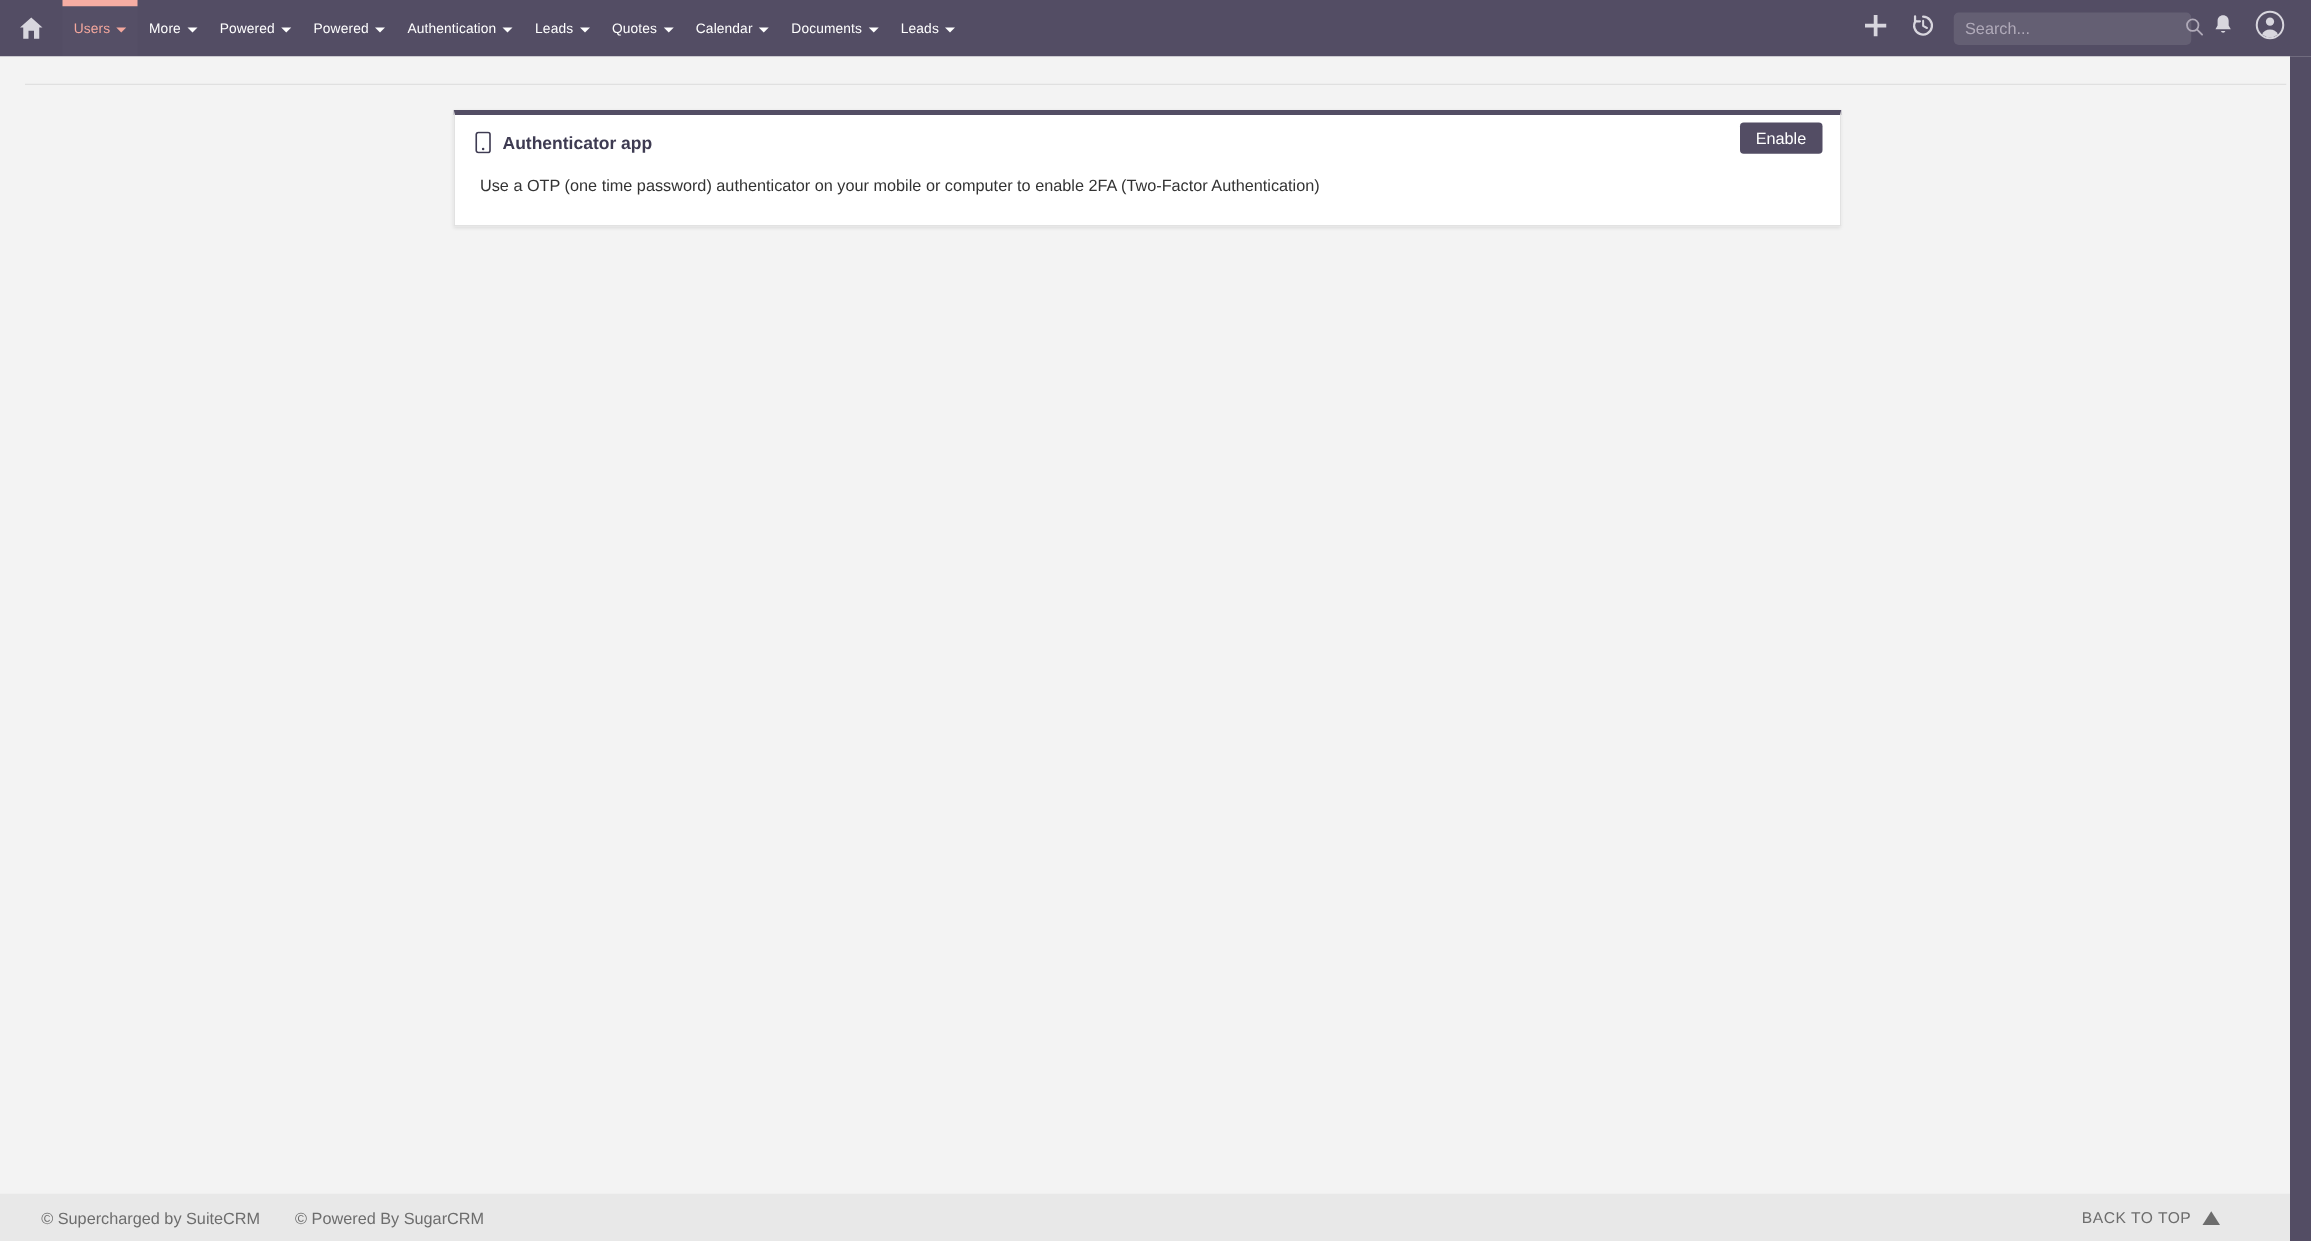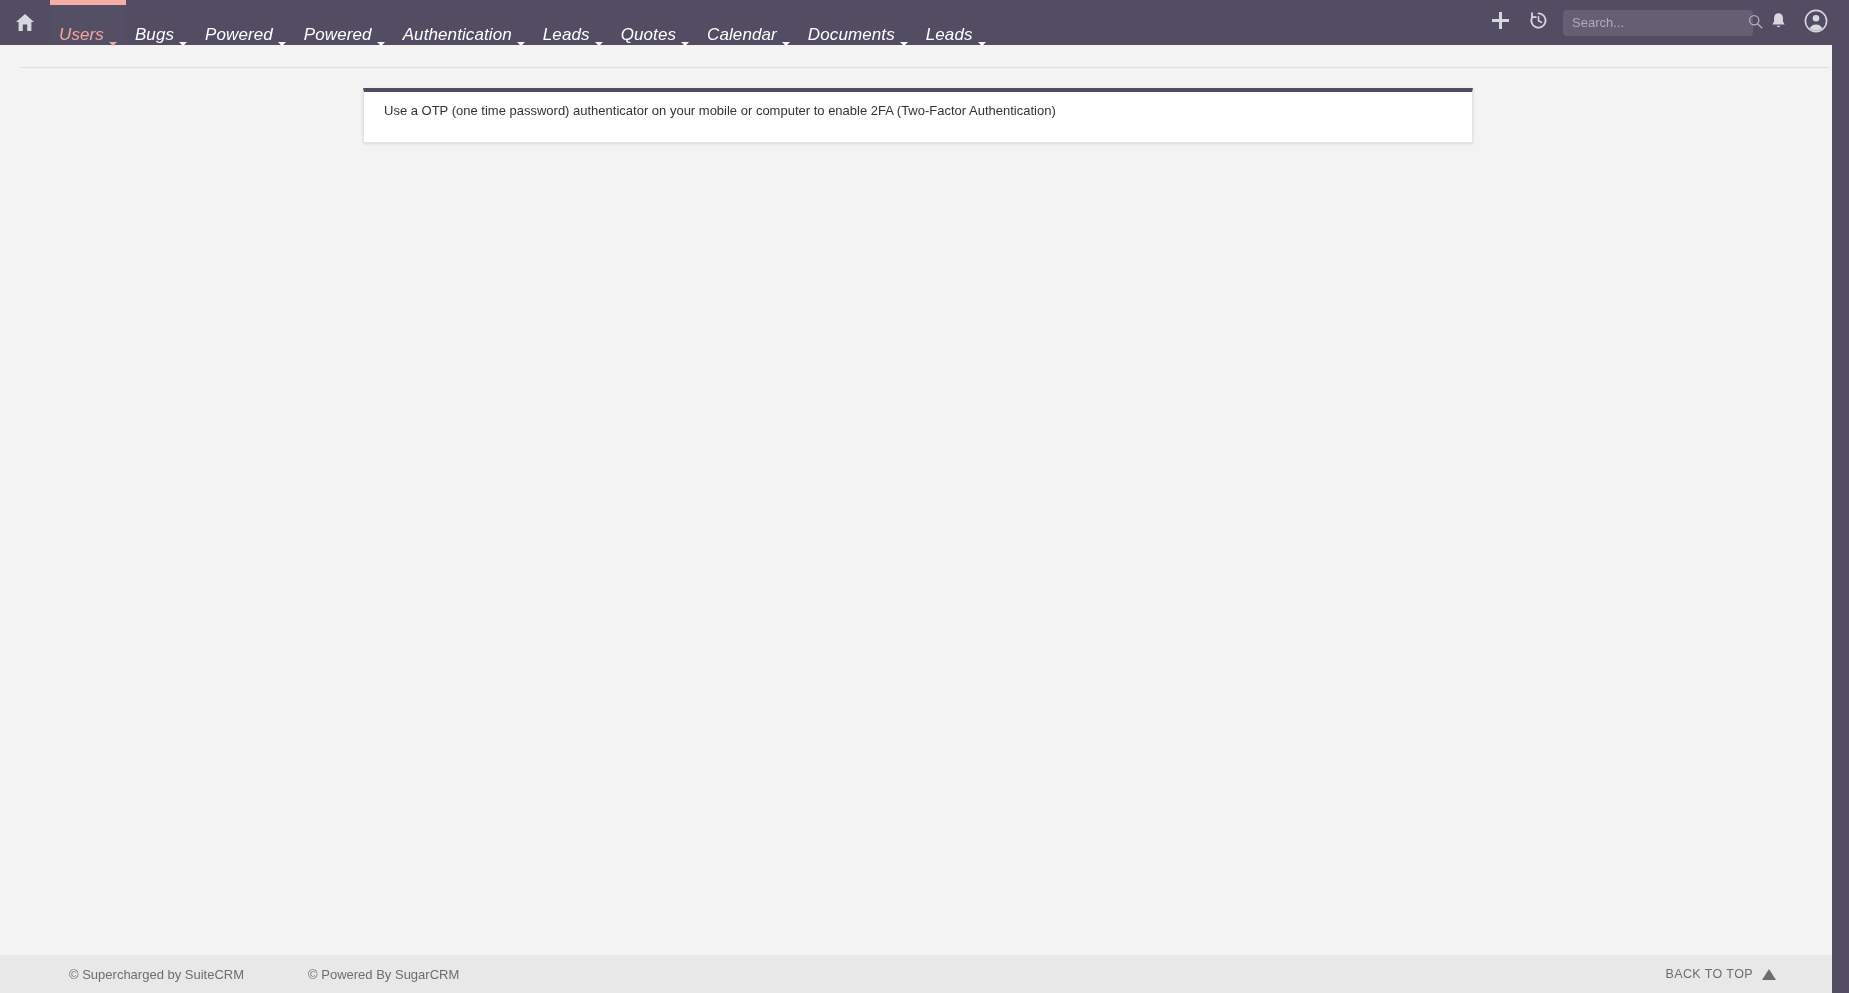--- a/index.html
+++ b/index.html
@@ -36,29 +36,28 @@
     width: 50px;
     display: flex;
     align-items: center;
     justify-content: center;
     cursor: pointer;
   }
   .nav-home svg { display: block; }
 
   .nav-item {
     display: flex;
-    align-items: flex-end;
+    align-items: center;
     padding: 0 9px;
-    font-size: 17px;
+    font-size: 11px;
     color: #ffffff;
     cursor: pointer;
     position: relative;
     white-space: nowrap;
     letter-spacing: 0.1px;
-    font-style: italic;
   }
   .nav-item .caret {
     display: inline-block;
     width: 0; height: 0;
     border-left: 4px solid transparent;
     border-right: 4px solid transparent;
     border-top: 4px solid currentColor;
     margin-left: 5px;
     position: relative;
     top: 1px;
@@ -209,21 +208,20 @@
     display: flex;
     align-items: center;
     padding: 0 28px 0 33px;
     font-size: 13px;
     color: #6d6d6d;
   }
   .footer-link {
     margin-right: 28px;
     cursor: pointer;
     white-space: nowrap;
-    margin-left: 36px;
   }
   #back-to-top {
     margin-left: auto;
     margin-right: 45px;
     display: flex;
     align-items: center;
     gap: 9px;
     font-size: 12.5px;
     letter-spacing: 0.4px;
     color: #6d6d6d;
@@ -261,21 +259,21 @@
           <path d="M10 1 L19 9 L16.4 9 L16.4 18 L12.2 18 L12.2 11.6 L7.8 11.6 L7.8 18 L3.6 18 L3.6 9 L1 9 Z" fill="#d8d6de"></path>
         </svg>
       </span>
     </div>
 
     <div class="nav-item active">
       <span>Users</span>
       <span class="caret"></span>
     </div>
     <div class="nav-item">
-      <span>Bugs</span>
+      <span>More</span>
       <span class="caret"></span>
     </div>
     <div class="nav-item">
       <span>Powered</span>
       <span class="caret"></span>
     </div>
     <div class="nav-item">
       <span>Powered</span>
       <span class="caret"></span>
     </div>
@@ -361,20 +359,30 @@
 </div>
 
 <div id="page-header">
   <hr id="title-rule">
 </div>
 
 <div id="main">
 
   <div id="panel">
 
+    <div id="panel-head">
+      <span class="phone-icon">
+        <svg width="13" height="18" viewBox="0 0 13 18">
+          <rect x="1" y="1" width="11" height="16" rx="1.6" ry="1.6" fill="none" stroke="#3e3b52" stroke-width="1.3"></rect>
+          <circle cx="6.5" cy="14.1" r="1" fill="#3e3b52"></circle>
+        </svg>
+      </span>
+      <span id="panel-title">Authenticator app</span>
+      <button id="enable-button">Enable</button>
+    </div>
 
     <div id="panel-body">
       <div id="panel-desc">Use a OTP (one time password) authenticator on your mobile or computer to enable 2FA (Two-Factor Authentication)</div>
     </div>
 
   </div>
 
 </div>
 
 <div id="footer">

